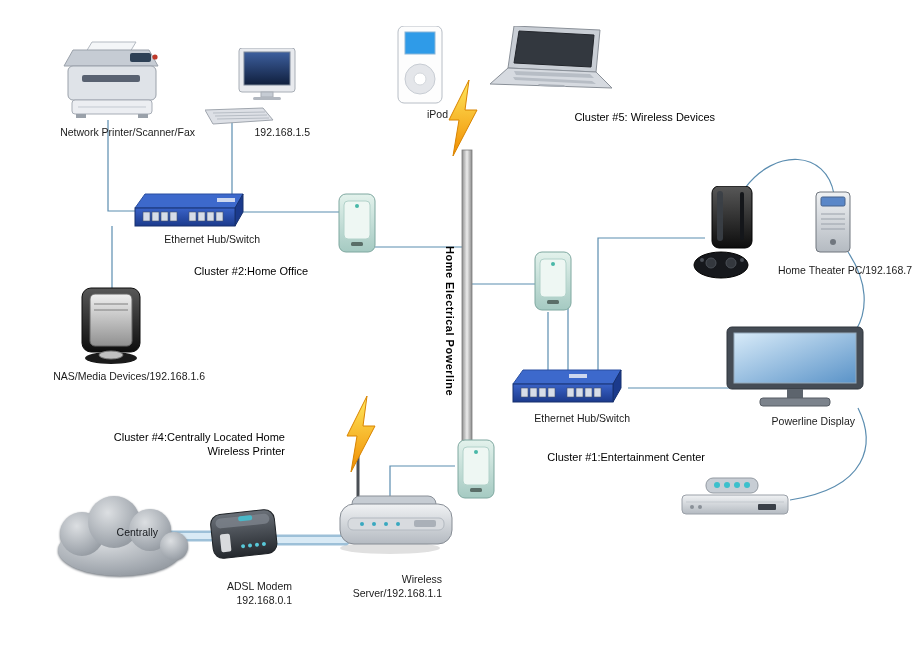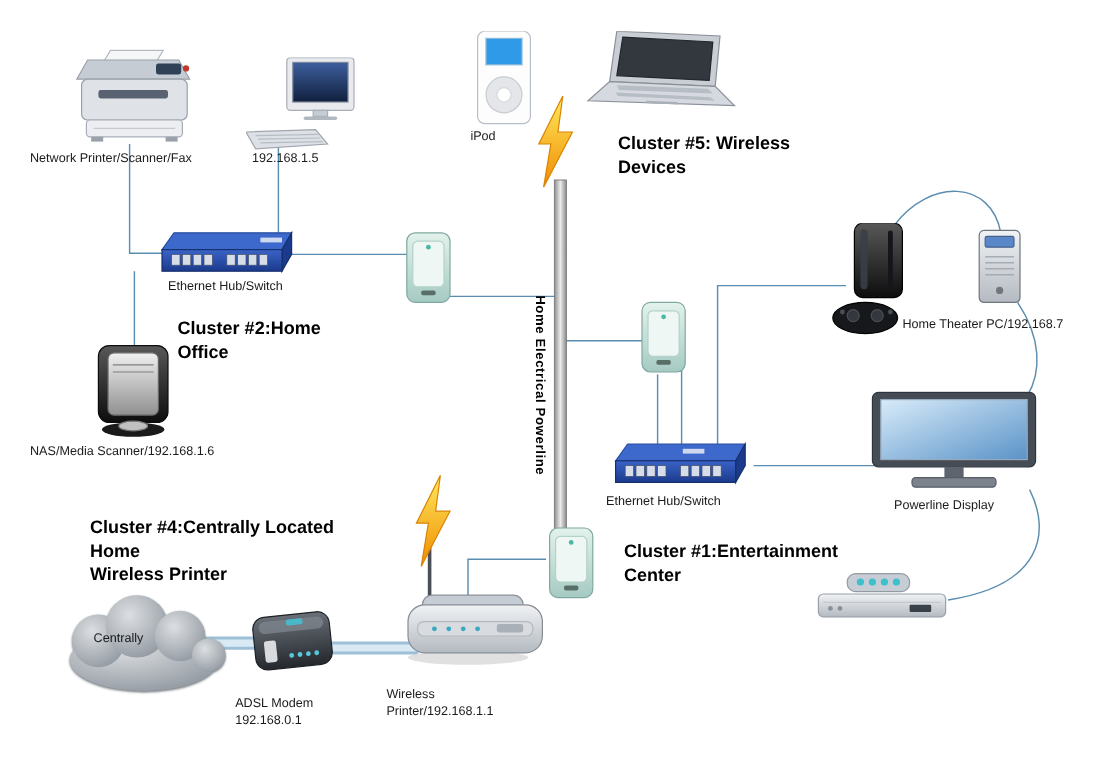--- a/index.html
+++ b/index.html
@@ -3,22 +3,22 @@
 <meta charset="utf-8">
 <style>
   html,body{margin:0;padding:0;background:#fff;}
   #canvas{
     position:relative;width:920px;height:650px;background:#ffffff;overflow:hidden;
     font-family:"Liberation Sans","DejaVu Sans",sans-serif;color:#1b1b1b;
   }
   #wires{position:absolute;left:0;top:0;z-index:1;}
   .dev{position:absolute;z-index:2;}
   .dev svg{display:block;}
-  .lbl{position:absolute;z-index:3;font-size:10.5px;line-height:1.3;text-align:left;color:#1b1b1b;}
-  .lbl.bold{font-weight:bold;font-size:15px;color:#000;}
+  .lbl{position:absolute;z-index:3;font-size:10.5px;line-height:1.3;text-align:right;color:#1b1b1b;}
+  .lbl.bold{font-weight:normal;font-size:11px;color:#000;}
   .vlabel{
     position:absolute;z-index:3;writing-mode:vertical-rl;font-weight:bold;font-size:11px;color:#000;
     letter-spacing:0.5px;
   }
 </style>
 </head>
 <body>
 
 <div id="canvas">
 
@@ -323,33 +323,33 @@
       <path d="M23 0 L3 40 H13 L7 76 L31 30 H19 Z" fill="url(#boltG)" stroke="#d98400" stroke-width="1"></path>
     </svg>
   </div>
 
   <div class="lbl" style="left:25px;top:126px;width:170px;">Network Printer/Scanner/Fax</div>
   <div class="lbl" style="left:210px;top:126px;width:100px;">192.168.1.5</div>
   <div class="lbl" style="left:392px;top:108px;width:56px;">iPod</div>
   <div class="lbl bold" style="left:515px;top:110px;width:200px;">Cluster #5: Wireless Devices</div>
   <div class="lbl" style="left:140px;top:233px;width:120px;">Ethernet Hub/Switch</div>
   <div class="lbl bold" style="left:148px;top:264px;width:160px;">Cluster #2:Home Office</div>
-  <div class="lbl" style="left:25px;top:370px;width:180px;">NAS/Media Scanner/192.168.1.6</div>
+  <div class="lbl" style="left:25px;top:370px;width:180px;">NAS/Media Devices/192.168.1.6</div>
   <div class="vlabel" style="left:444px;top:246px;height:190px;">Home Electrical Powerline</div>
   <div class="lbl" style="left:752px;top:264px;width:160px;">Home Theater PC/192.168.7</div>
   <div class="lbl" style="left:505px;top:412px;width:125px;">Ethernet Hub/Switch</div>
   <div class="lbl bold" style="left:520px;top:450px;width:185px;">Cluster #1:Entertainment Center</div>
   <div class="lbl" style="left:745px;top:415px;width:110px;">Powerline Display</div>
   <div class="lbl bold" style="left:75px;top:430px;width:210px;">
     <div>Cluster #4:Centrally Located Home</div>
     <div>Wireless Printer</div>
   </div>
   <div class="lbl" style="left:78px;top:526px;width:80px;color:#15181c;">Centrally</div>
   <div class="lbl" style="left:196px;top:580px;width:96px;">
     <div>ADSL Modem</div>
     <div>192.168.0.1</div>
   </div>
   <div class="lbl" style="left:322px;top:573px;width:120px;">
     <div>Wireless</div>
-    <div>Printer/192.168.1.1</div>
+    <div>Server/192.168.1.1</div>
   </div>
 
 </div>
 
 </body></html>

